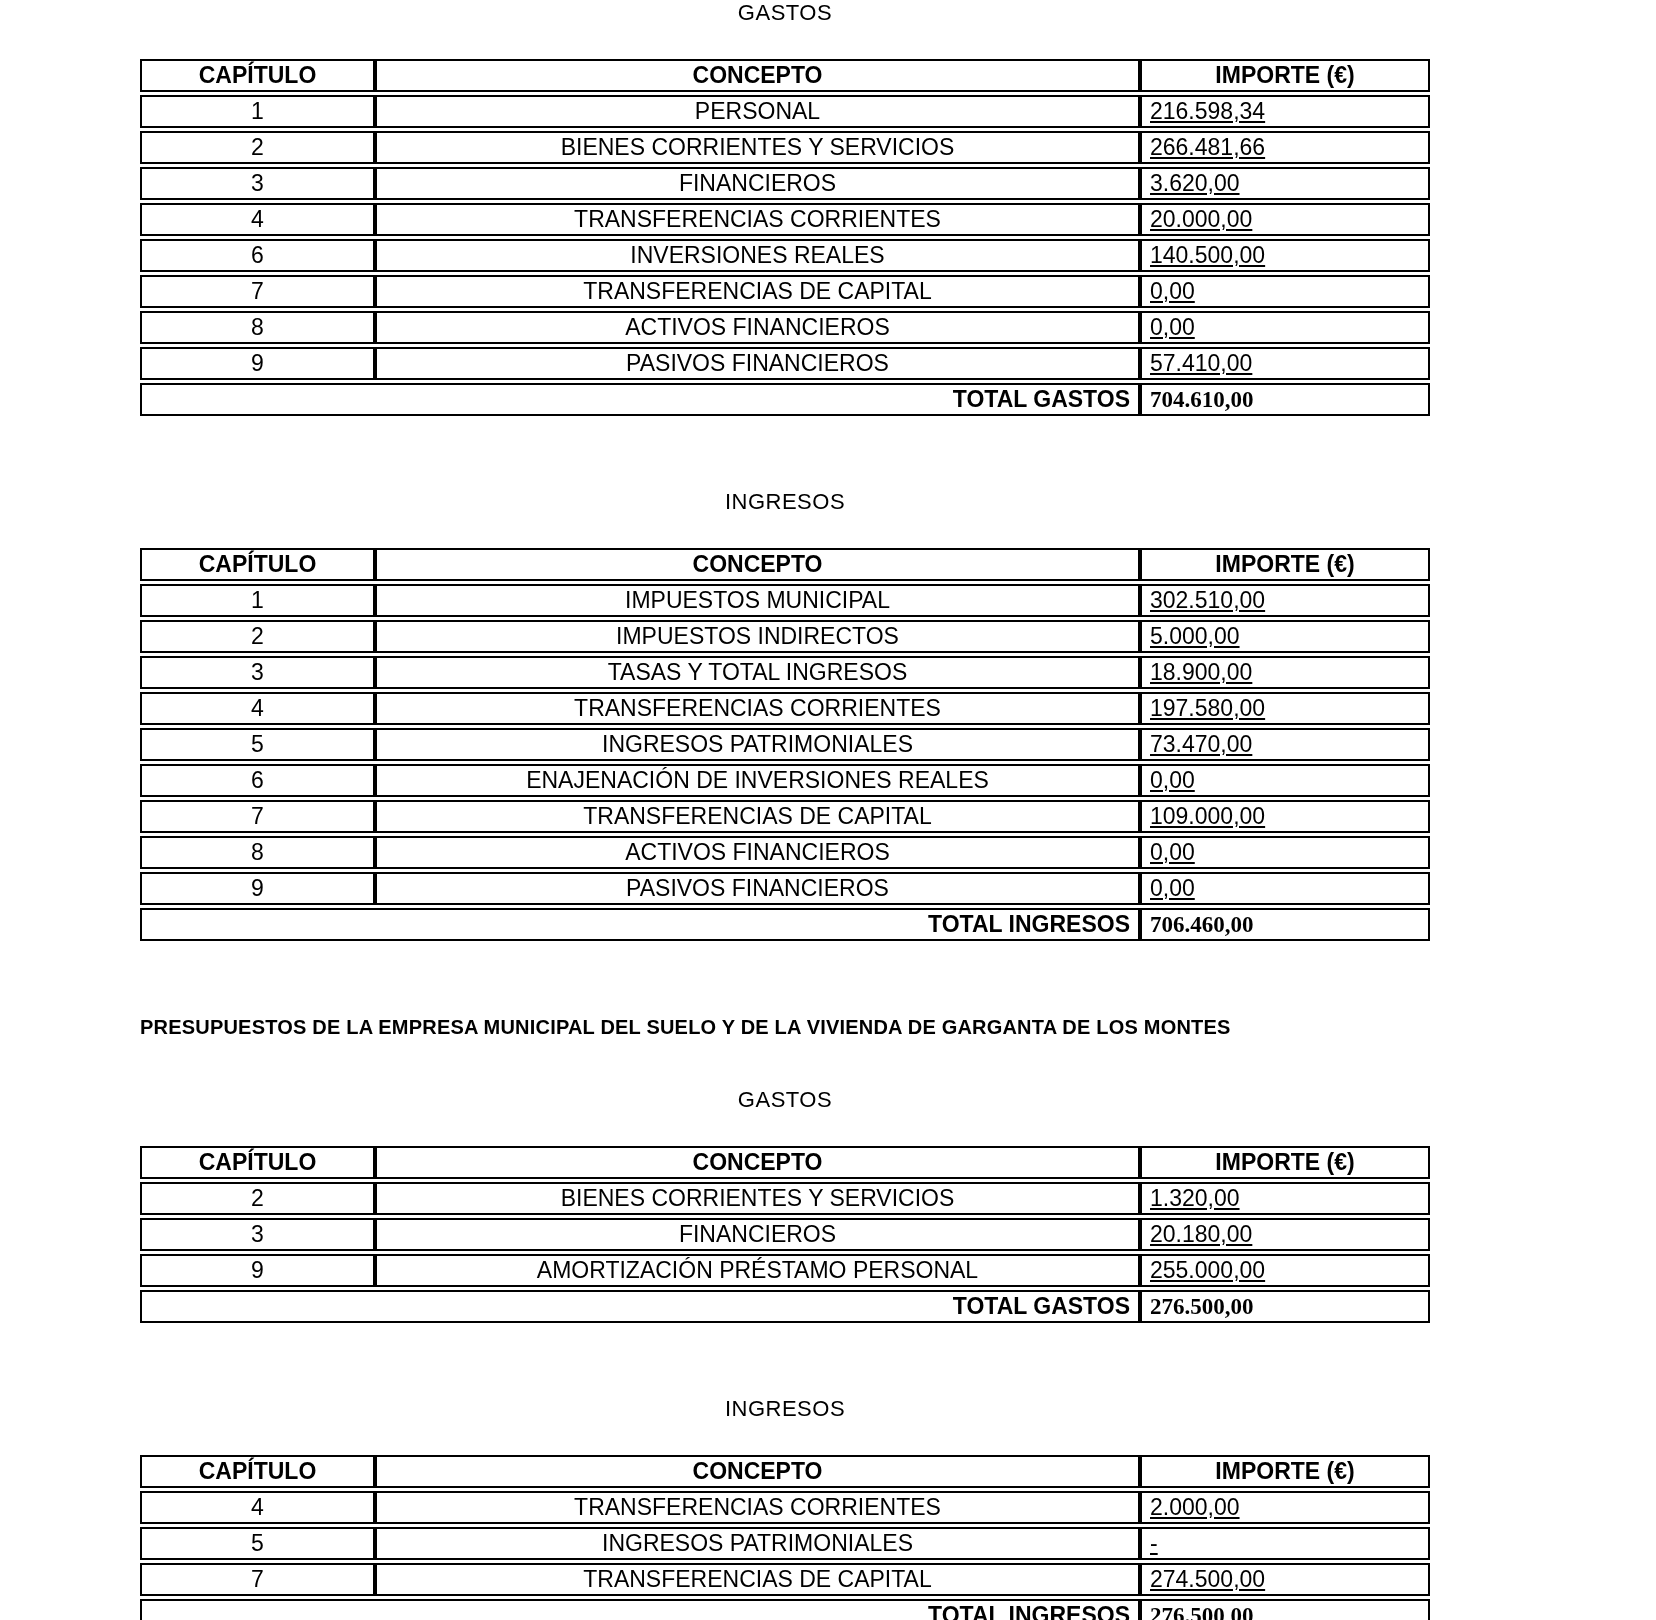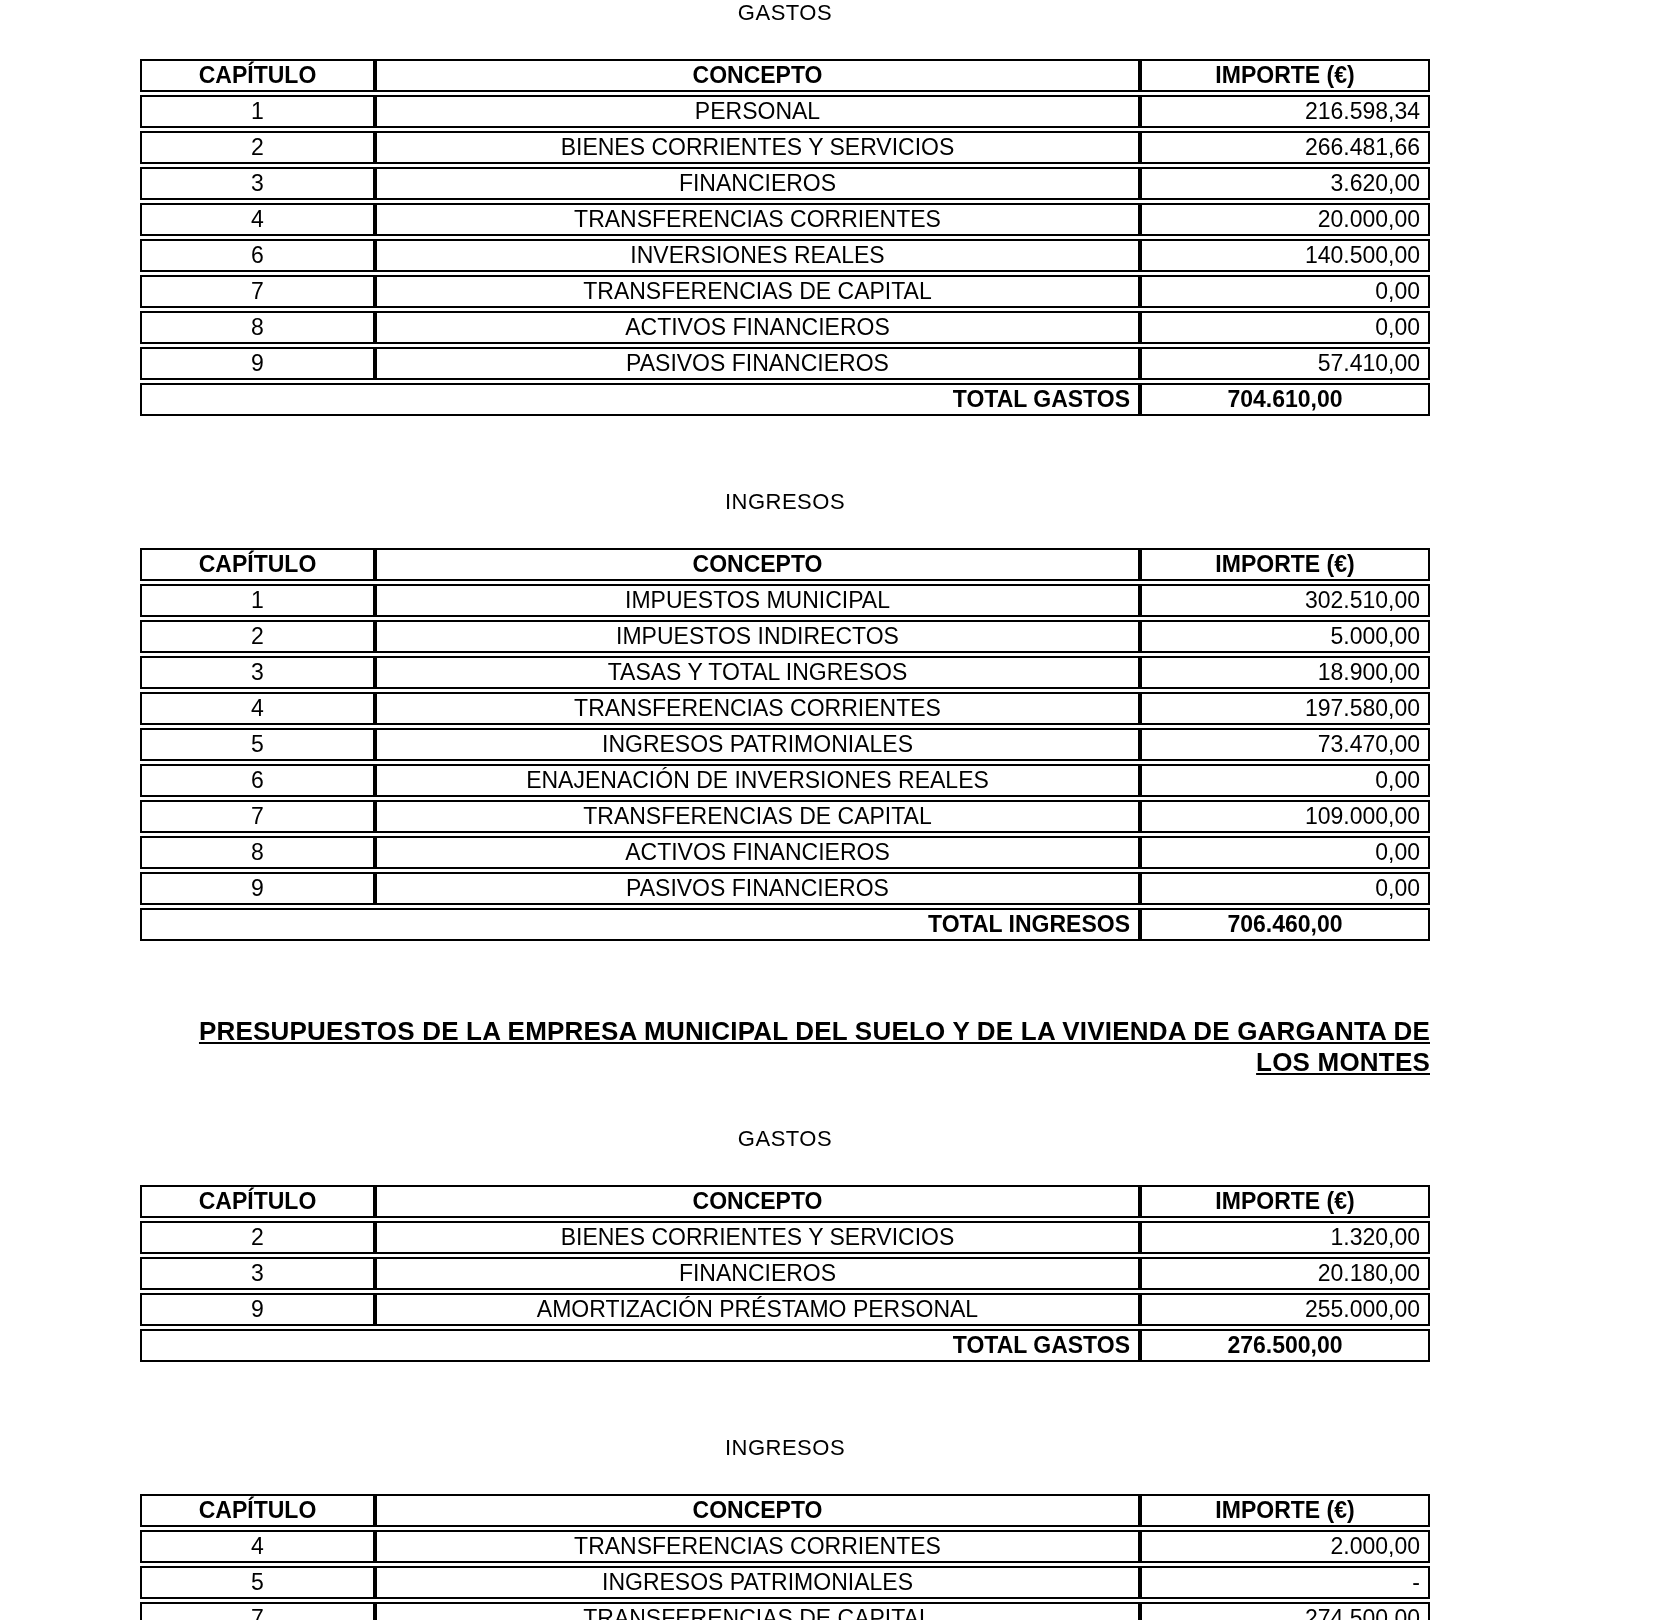--- a/index.html
+++ b/index.html
@@ -23,26 +23,25 @@
   .table-block.first { margin-top: 0; }
   .table-block.after-heading { margin-top: 48px; }
   .table-title {
     font-size: 22px;
     font-weight: 400;
     text-align: center;
     margin: 0;
     letter-spacing: 0.5px;
   }
   .main-heading {
-    font-size: 26px;
+    font-size: 20px;
     font-weight: bold;
-    text-align: right;
+    text-align: left;
     margin: 72px 0 0 0;
     letter-spacing: 0.2px;
-    text-decoration: underline;
   }
   table.budget {
     width: 1290px;
     margin-top: 30px;
     border-collapse: separate;
     border-spacing: 0 3px;
     table-layout: fixed;
     font-size: 23px;
   }
   table.budget th,
@@ -56,30 +55,31 @@
   }
   col.col-cap { width: 235px; }
   col.col-con { width: 765px; }
   col.col-imp { width: 290px; }
   table.budget th {
     font-weight: bold;
     text-align: center;
   }
   td.c0 { text-align: center; }
   td.c1 { text-align: center; padding-left: 12px; }
-  td.c2 { text-align: right; padding-right: 84px; }
+  td.c2 { padding-right: 84px; text-decoration: underline; }
   td.total-label {
     text-align: right;
     font-weight: bold;
     padding-right: 14px;
   }
   td.total-value {
-    text-align: center;
+    text-align: left;
     font-weight: bold;
     padding-right: 84px;
+    font-family: Liberation Serif, serif;
   }
 </style>
 </head>
 <body>
 
 <div class="page">
   <div class="content">
 
     <section class="table-block first">
       <h2 class="table-title">GASTOS</h2>

